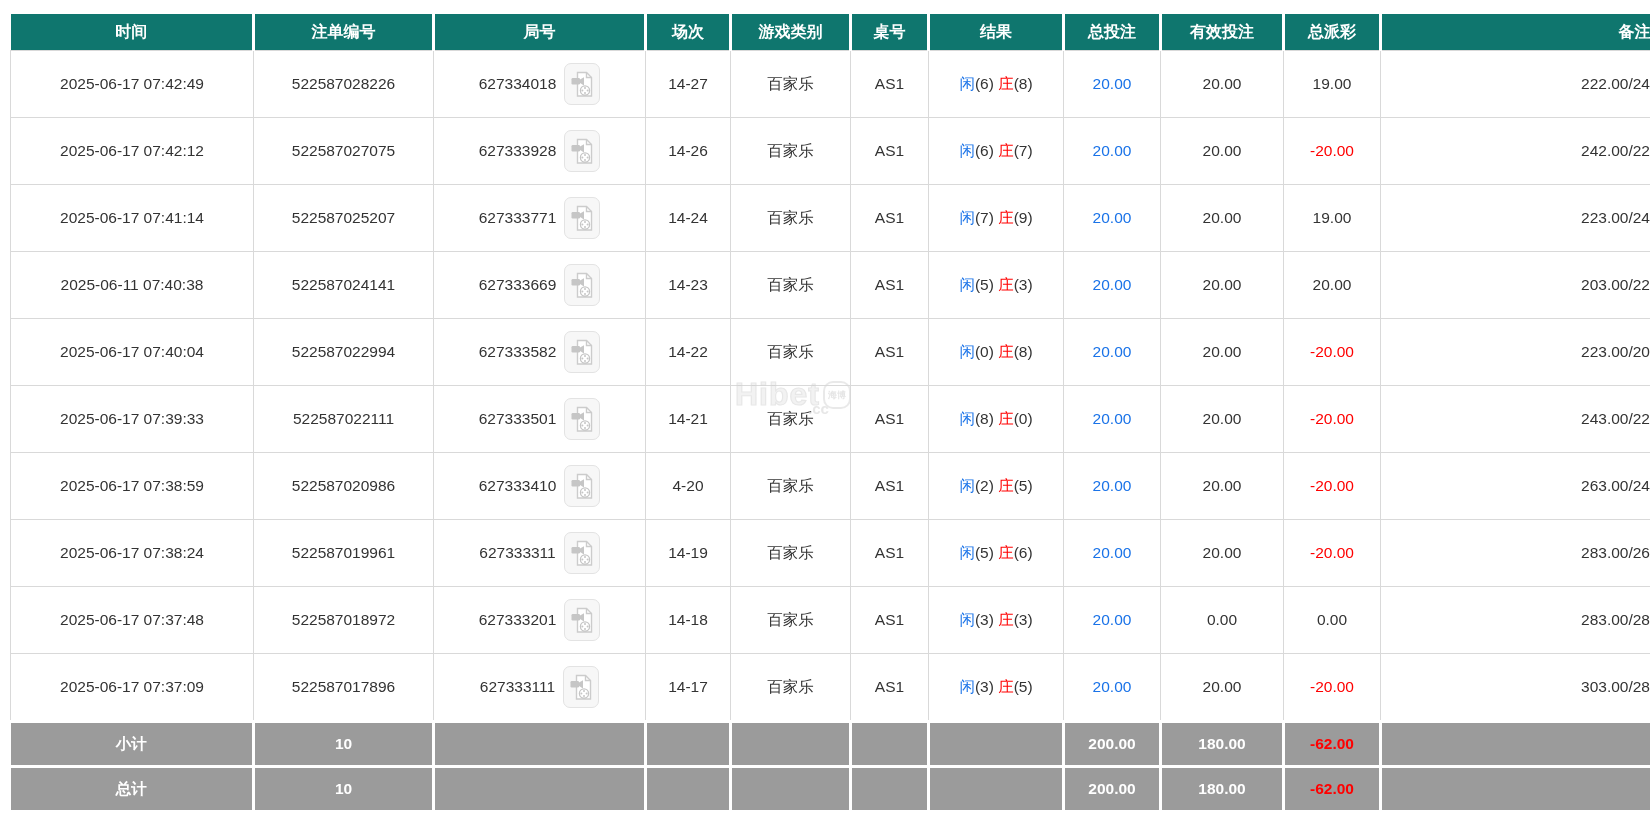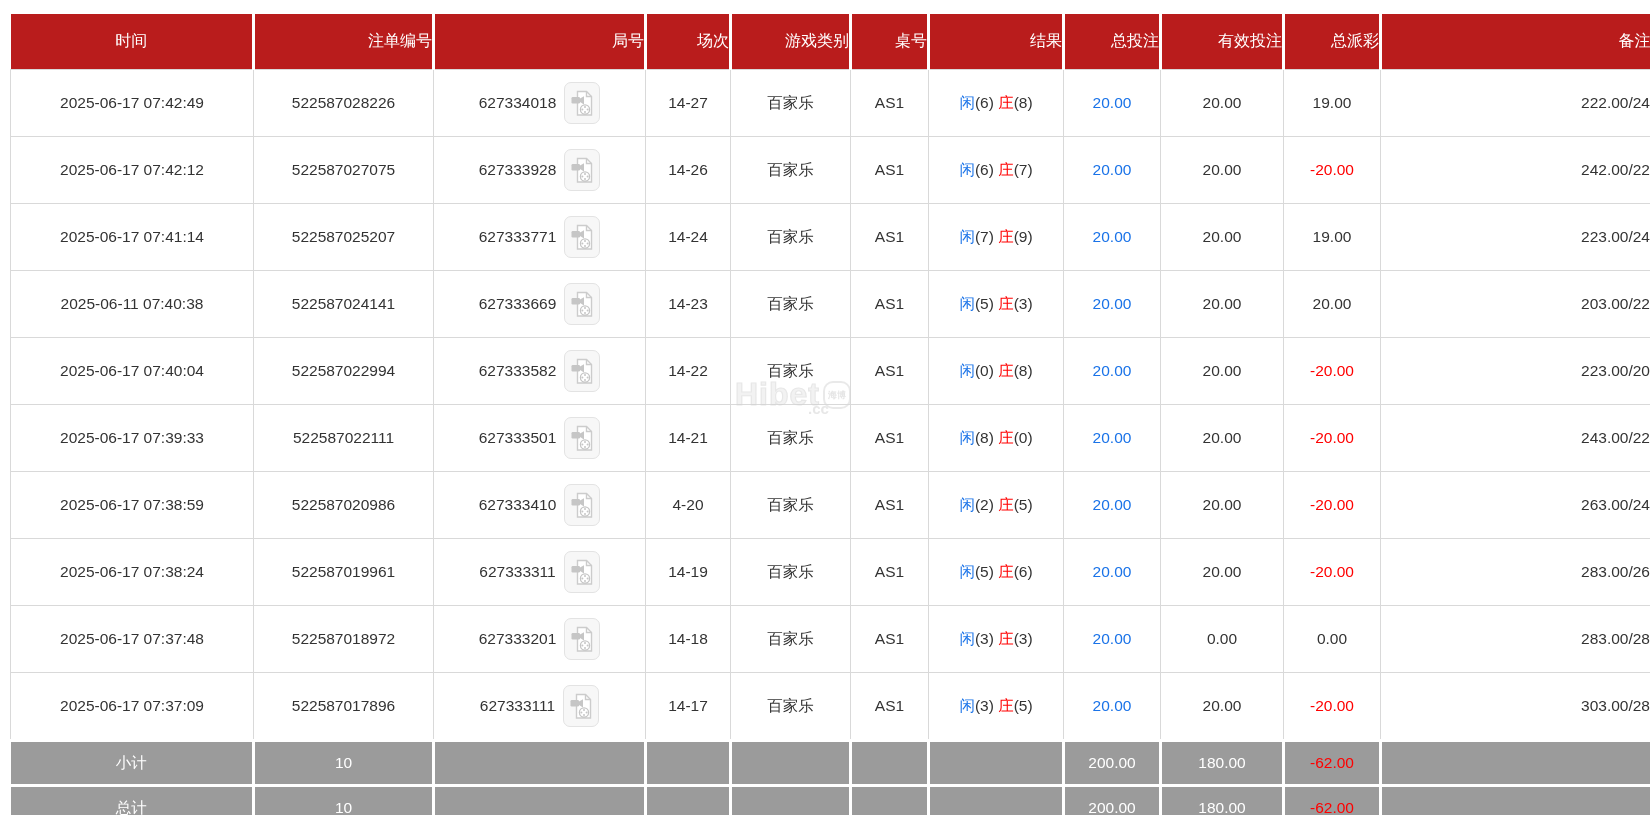--- a/index.html
+++ b/index.html
@@ -16,29 +16,29 @@
     top: 14px;
     left: 10px;
   }
   table.records {
     border-collapse: collapse;
     table-layout: fixed;
     width: 1660px;
   }
   
   thead th {
-    background: #b91c1c;
+    background: #0f766e;
     color: #ffffff;
-    font-weight: normal;
+    font-weight: bold;
     font-size: 16px;
-    height: 55px;
+    height: 36px;
     text-align: center;
     padding: 0;
   }
-  thead th + th { border-left: 3px solid #ffffff; text-align: right; }
+  thead th + th { border-left: 3px solid #ffffff; }
   thead th.col-remark { text-align: right; padding-right: 20px; }
   
   tbody td {
     border: 1px solid #d9d9d9;
     height: 66px;
     text-align: center;
     font-size: 15.5px;
     color: #333333;
     background: #ffffff;
     padding: 0;
@@ -65,21 +65,21 @@
     display: inline-flex;
     align-items: center;
     justify-content: center;
     cursor: pointer;
     padding: 0;
   }
   
   tfoot td {
     background: #9b9b9b;
     color: #ffffff;
-    font-weight: normal;
+    font-weight: bold;
     font-size: 15.5px;
     text-align: center;
     height: 42px;
     padding: 0;
     border-top: 3px solid #ffffff;
   }
   tfoot td + td { border-left: 3px solid #ffffff; }
   tfoot td.cell-payout { color: #ff0000; }
   
   .watermark {

